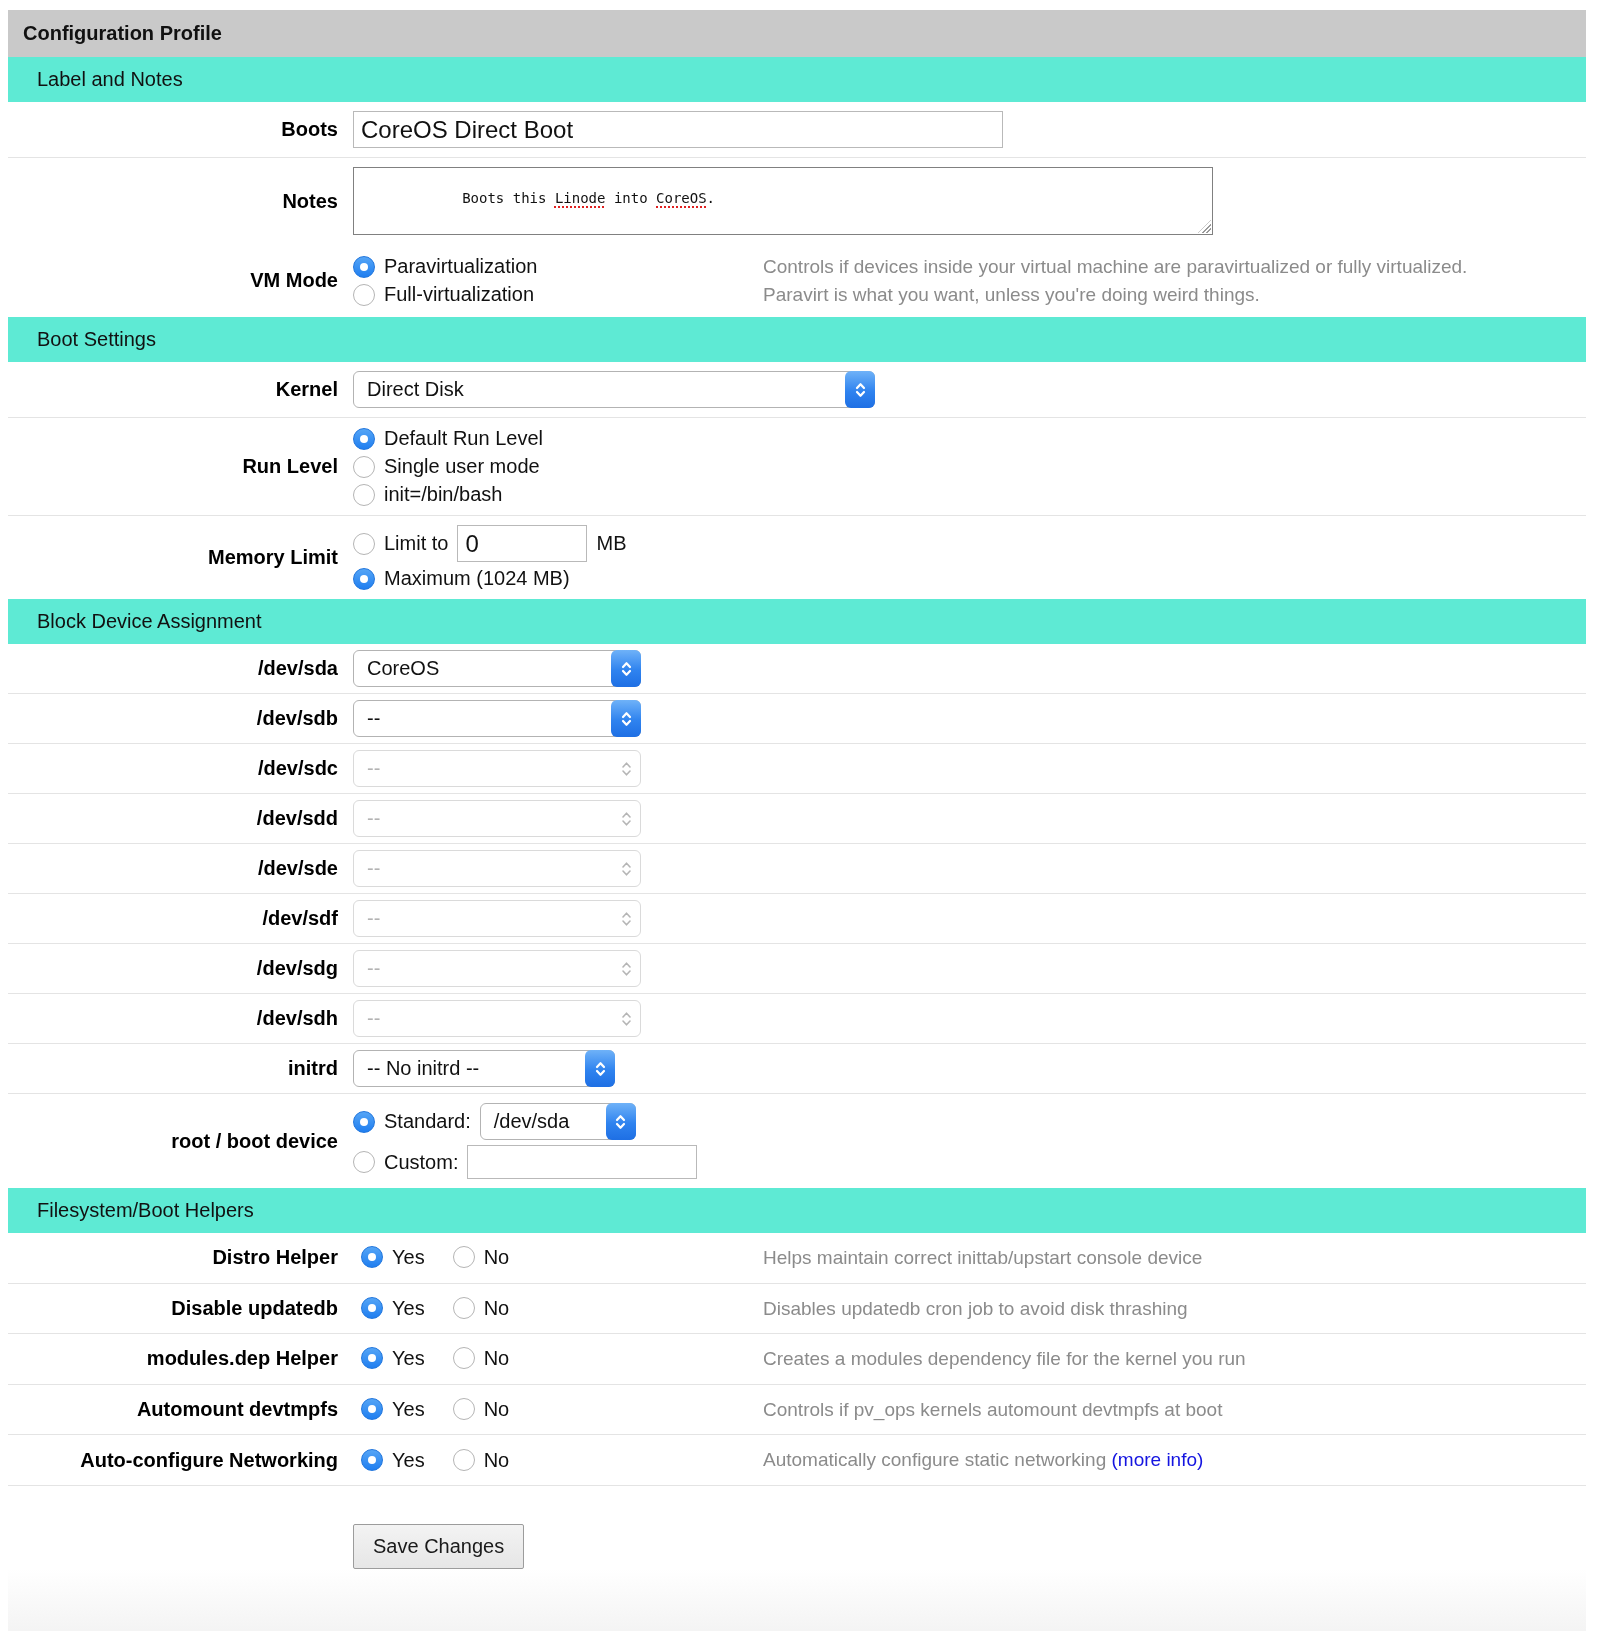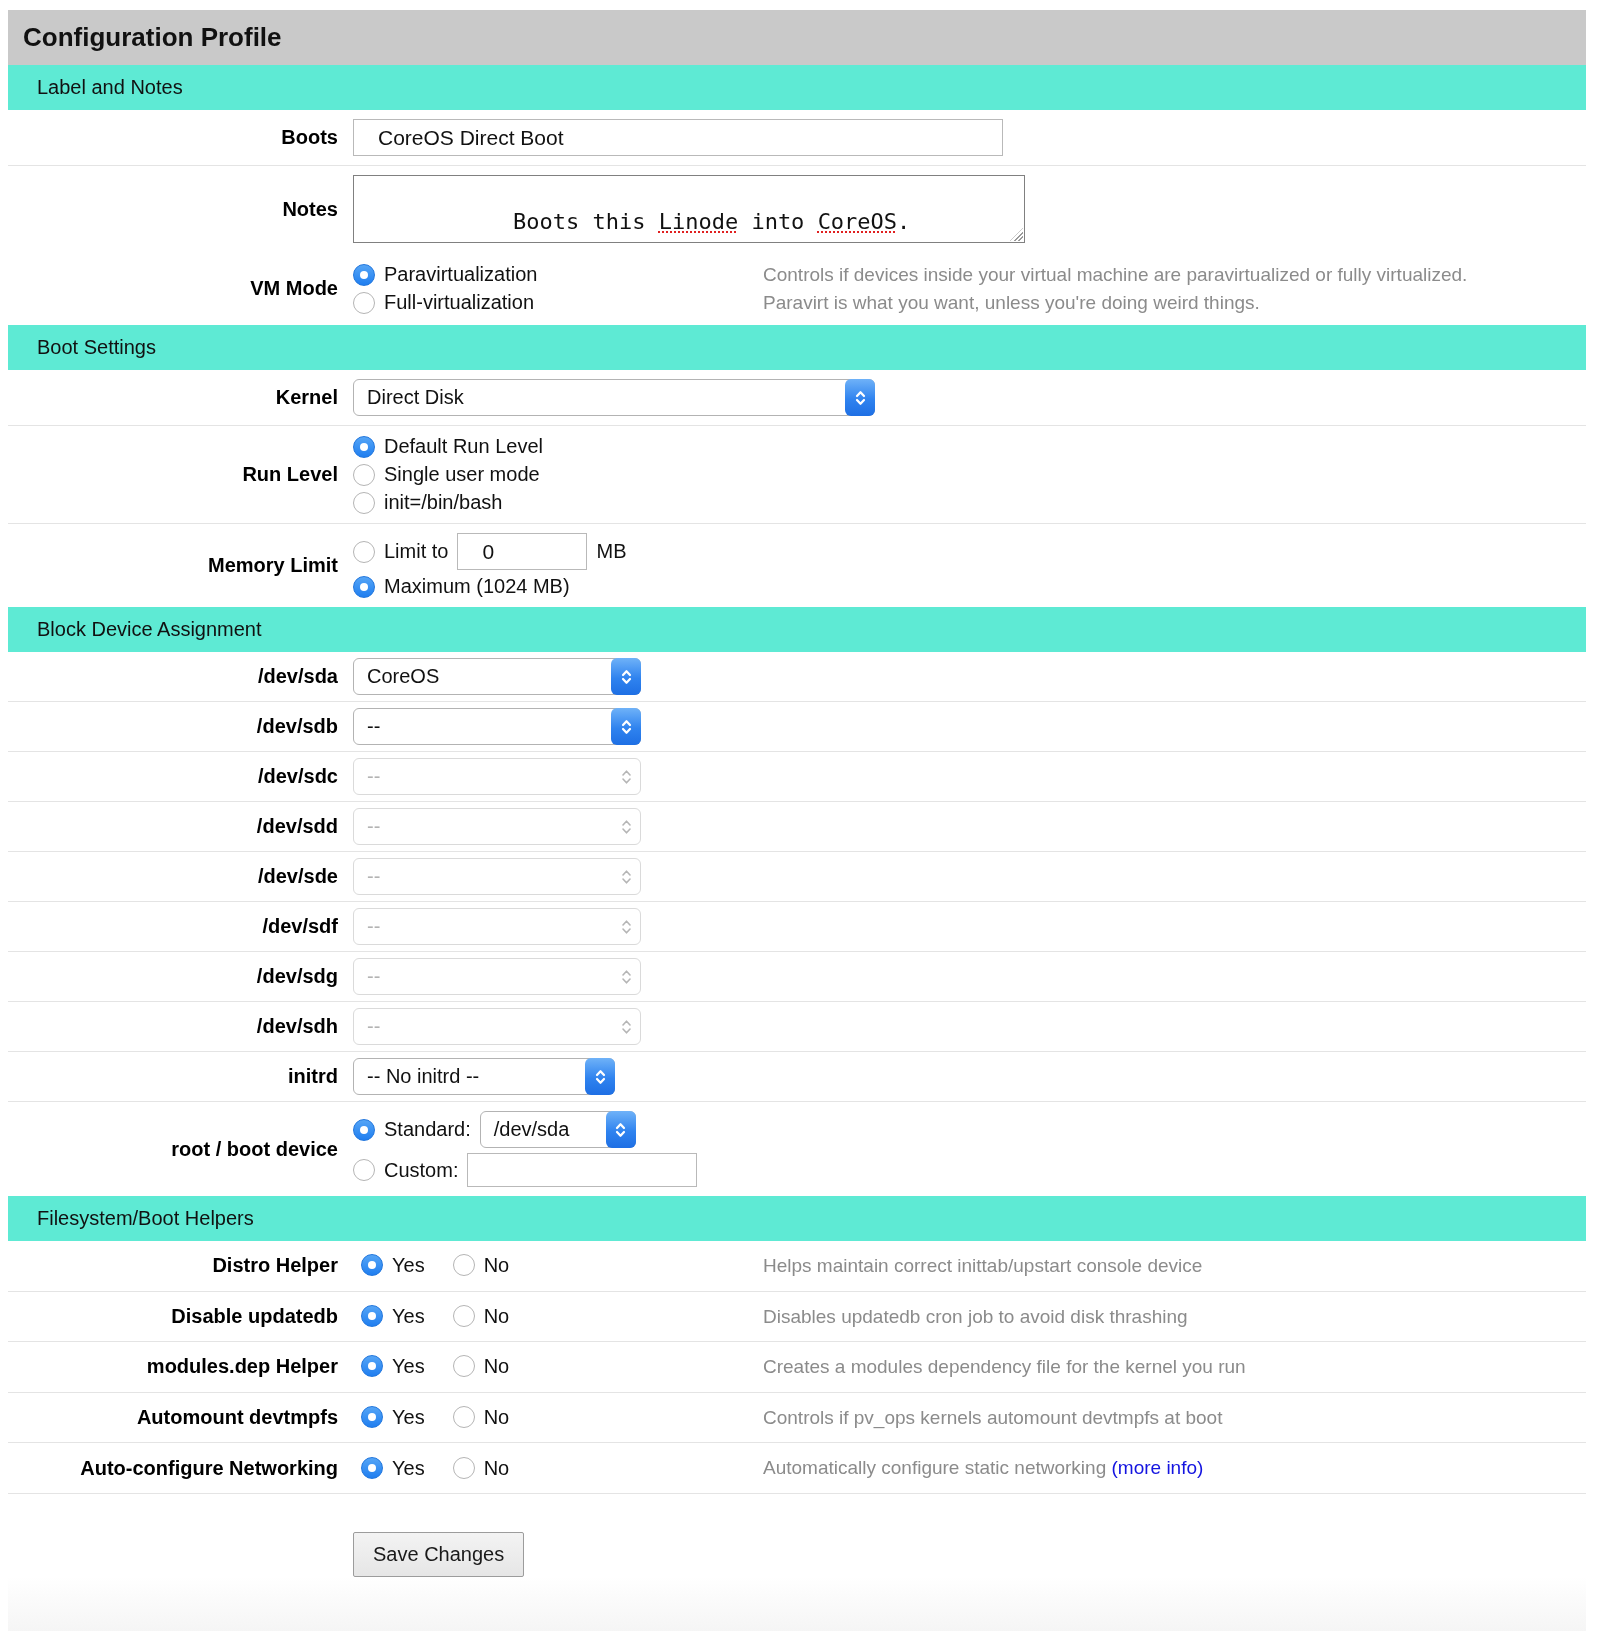--- a/index.html
+++ b/index.html
@@ -8,21 +8,21 @@
     width:1600px;
     font-family:"Liberation Sans", sans-serif;
     color:#111;
     font-size:20px;
   }
   .page { padding:10px 14px 0 8px; }
 
   .title-bar {
     background:#c9c9c9;
     font-weight:bold;
-    font-size:26px;
+    font-size:20px;
     padding:12px 15px;
   }
   .section-bar {
     background:#5eead4;
     font-size:20px;
     padding:11px 29px;
   }
 
   .rows .form-row + .form-row { border-top:1px solid #e4e4e4; }
 
@@ -50,38 +50,38 @@
     padding-right:16px;
   }
   .inline { display:flex; align-items:center; gap:9px; }
 
   
   .text-input {
     height:37px;
     border:1px solid #b9b9b9;
     background:#fff;
     font-family:"Liberation Sans", sans-serif;
-    font-size:21px;
-    padding:0 24px;
+    font-size:24px;
+    padding:0 7px;
     color:#111;
   }
   .w-label { width:650px; }
   .w-mem { width:130px; }
   .w-custom { width:230px; height:34px; }
 
   
   .notes-box {
-    width:672px;
+    width:860px;
     height:68px;
     border:1px solid #808080;
     background:#fff;
     font-family:"DejaVu Sans Mono", monospace;
-    font-size:22px;
+    font-size:14px;
     line-height:1.3;
-    padding:3px 0;
+    padding:3px 7px;
     position:relative;
     white-space:pre-wrap;
   }
   .miss {
     text-decoration:underline;
     text-decoration-style:dotted;
     text-decoration-color:#e02020;
     text-decoration-thickness:2px;
     text-underline-offset:3px;
   }

